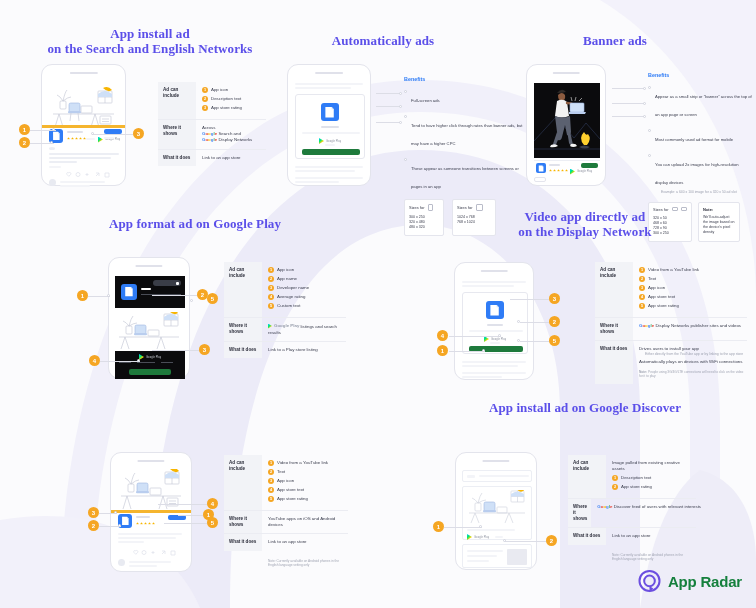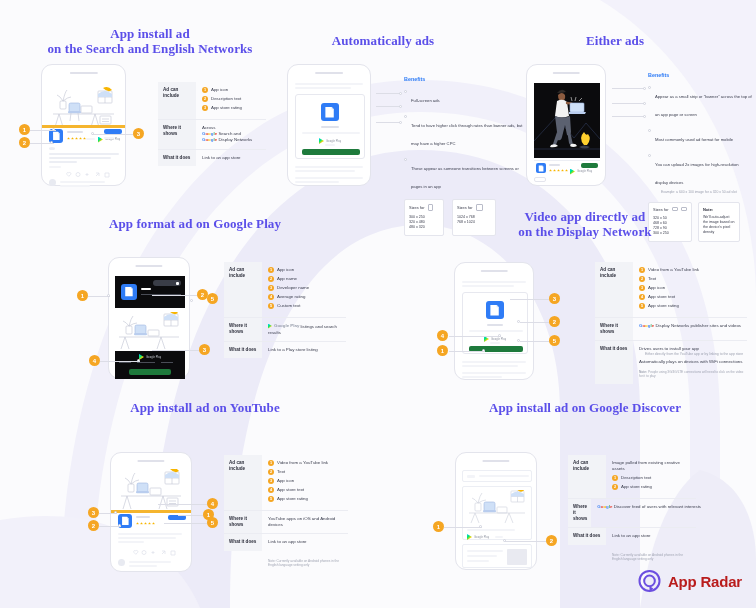--- a/index.html
+++ b/index.html
@@ -123,21 +123,21 @@
   .sizebox .dim { font-size:3.6px; color:#3a3d4d; line-height:5px; }
   .sizebox .nhead{font-size:4px;color:#2b2d3a;font-weight:bold;margin-bottom:3px;}
   .sizebox .ntxt { font-size:3.6px; color:#3a3d4d; line-height:5px; }
 
   
   .scene { position:absolute; }
 
   
   .logo { position:absolute; right:14px; bottom:14px; display:flex; align-items:center; gap:6px; z-index:7;}
   .logo .mark { width:25px;height:25px; }
-  .logo .name { font-size:15px; font-weight:bold; color:#b91c1c; letter-spacing:-.2px;}
+  .logo .name { font-size:15px; font-weight:bold; color:#15803d; letter-spacing:-.2px;}
 </style>
 </head>
 <body>
 
 <svg id="bg" width="756" height="608" viewBox="0 0 756 608">
   <rect width="756" height="608" fill="#fbfbfd"></rect>
   <path d="M0 0 H756 V608 H0 Z" fill="#fbfbfd"></path>
   <g opacity="1">
     <path d="M150 608 C150 330 260 150 420 150 C560 150 640 270 640 410 L640 608 L560 608 L560 410 C560 310 505 225 420 225 C305 225 230 370 230 608 Z" fill="#ecebf8"></path>
     <path d="M60 608 C60 300 200 80 420 80 C610 80 720 230 720 420 L720 608 L690 608 L690 420 C690 250 590 112 420 112 C225 112 92 320 92 608 Z" fill="#f1f0fa"></path>
@@ -335,21 +335,21 @@
   </div>
   <div class="leader" style="left:376px;top:93px;width:25px;"></div>
   <div class="leaderdot" style="left:399px;top:91.5px;"></div>
   <div class="leader" style="left:376px;top:106px;width:25px;"></div>
   <div class="leaderdot" style="left:399px;top:104.5px;"></div>
   <div class="leader" style="left:376px;top:122px;width:25px;"></div>
   <div class="leaderdot" style="left:399px;top:120.5px;"></div>
 
   <div class="section" style="left:520px;top:33px;width:190px;">
     <div class="sec-title">
-      <span>Either ads</span>
+      <span>Banner ads</span>
     </div>
   </div>
 
   <div class="phone" style="left:526px;top:64px;width:80px;height:122px;">
     <div class="notch"></div>
 
     <div class="darkpanel" style="left:7px;top:18px;width:66px;height:75px;">
       <svg viewBox="0 0 66 75" style="width:100%;height:100%;">
         <g stroke="#2b3550" stroke-width="0.7" fill="none">
           <path d="M0 58 L22 34 L40 55 L52 40 L66 56"></path>
@@ -644,25 +644,20 @@
       <div class="spec-lbl" style="width:38px;">What it does</div>
       <div class="spec-val">
         <div class="plain">Drives users to install your app</div>
         <div class="subnote" style="margin-left:6px;">Either directly from the YouTube app or by linking to the app store</div>
         <div class="plain" style="margin-top:2px;">Automatically plays on devices with WiFi connections</div>
         <div class="note"><b>Note:</b> <span>People using 3G/4G/LTE connections will need to click on the video for it to play</span></div>
       </div>
     </div>
   </div>
 
-  <div class="section" style="left:40px;top:400px;width:330px;">
-    <div class="sec-title">
-      <span>App install ad on YouTube</span>
-    </div>
-  </div>
 
   <div class="phone" style="left:110px;top:452px;width:82px;height:120px;">
     <div class="notch"></div>
     <svg class="scene" style="left:8px;top:16px;width:66px;height:42px;" viewBox="0 0 66 42">
       <g stroke="#c9ccd8" stroke-width="0.7" fill="none">
         <line x1="2" y1="27" x2="62" y2="27"></line>
         <line x1="8" y1="27" x2="4" y2="40"></line>
           <line x1="8" y1="27" x2="12" y2="40"></line>
         <line x1="44" y1="27" x2="40" y2="40"></line>
           <line x1="44" y1="27" x2="48" y2="40"></line>

